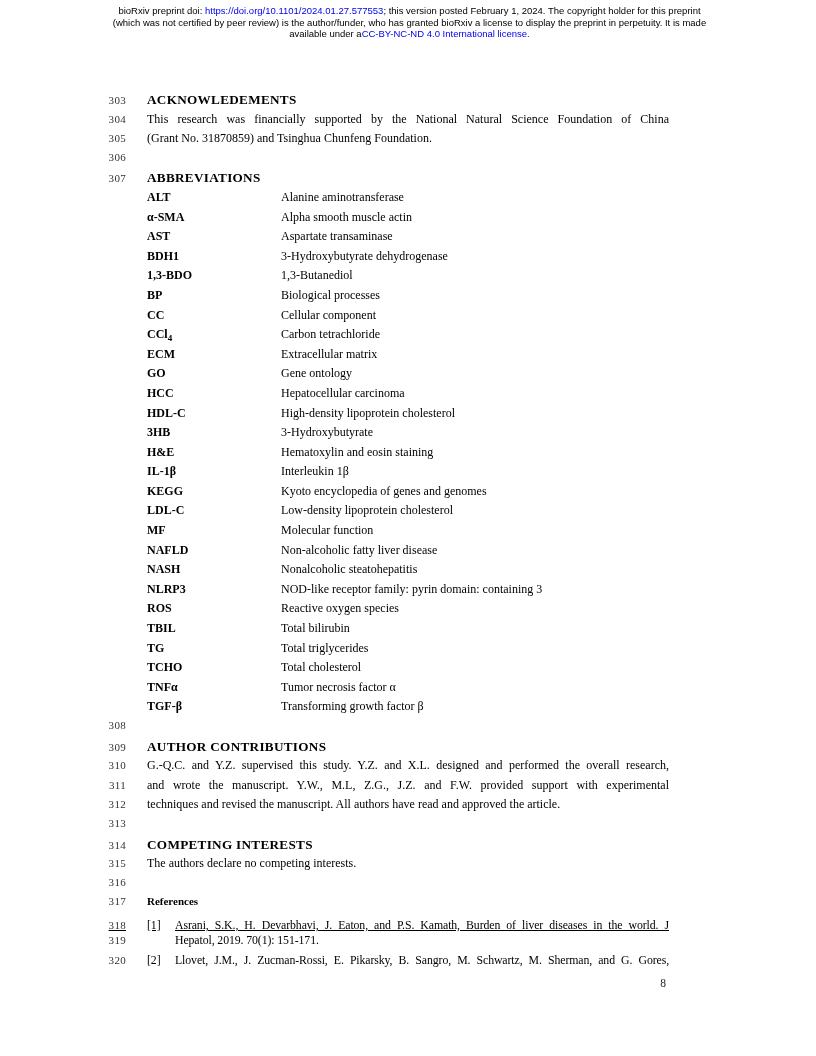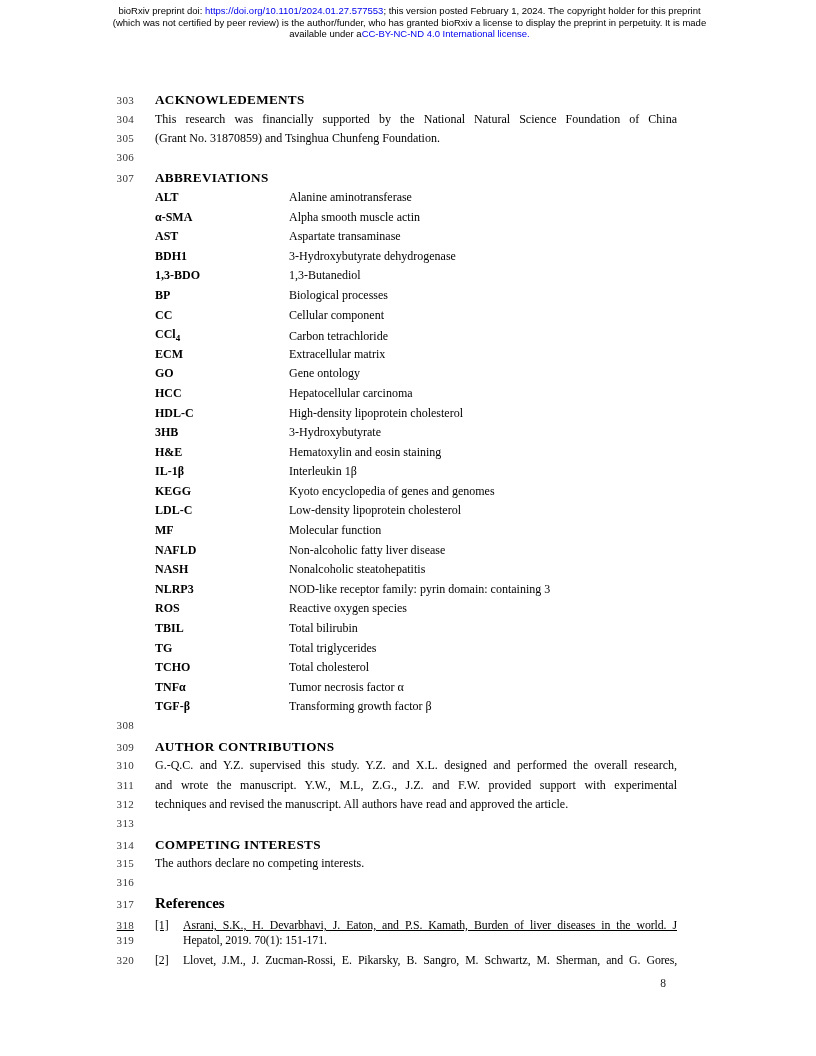--- a/index.html
+++ b/index.html
@@ -15,31 +15,31 @@
   
   .hdr {
     position:absolute; top:5px; left:3px; right:0;
     text-align:center;
     font-family:"Liberation Sans","DejaVu Sans",sans-serif;
     font-size:9.5px; line-height:11.5px; color:#000;
   }
   .hdr a, .hdr .lnk { color:#0000EE; text-decoration:none; cursor:pointer; }
   
   .main { position:absolute; top:92px; left:0; width:816px; }
-  .row { display:flex; align-items:baseline; height:19.6px;padding-left:8px; }
+  .row { display:flex; align-items:baseline; height:19.6px; }
   .ln {
     flex:none; width:126px; text-align:right;
     font-size:11px; color:#333; letter-spacing:0.3px;
   }
   .ct { margin-left:21px; width:522px; font-size:12px; }
   .h1 { font-weight:bold; font-size:13.2px; letter-spacing:0.3px; }
-  .h2 { font-weight:bold; font-size:15px; }
+  .h2 { font-weight:bold; font-size:11px; }
   .just { text-align:justify; text-align-last:justify; }
   
-  .abbr { display:flex;align-items:flex-end; }
+  .abbr { display:flex; }
   .term { flex:none; width:134px; font-weight:bold; }
   .def  { flex:1; }
   sub { font-size:9px; }
   
   .refrow { height:14.6px; }
   .refrow .ct { font-size:11.8px; letter-spacing:-0.1px; }
   .refline1 { display:flex; }
   .marker { flex:none; width:28px; }
   .reftext { flex:1; text-align:justify; text-align-last:justify; }
   .refcont { padding-left:28px; }

